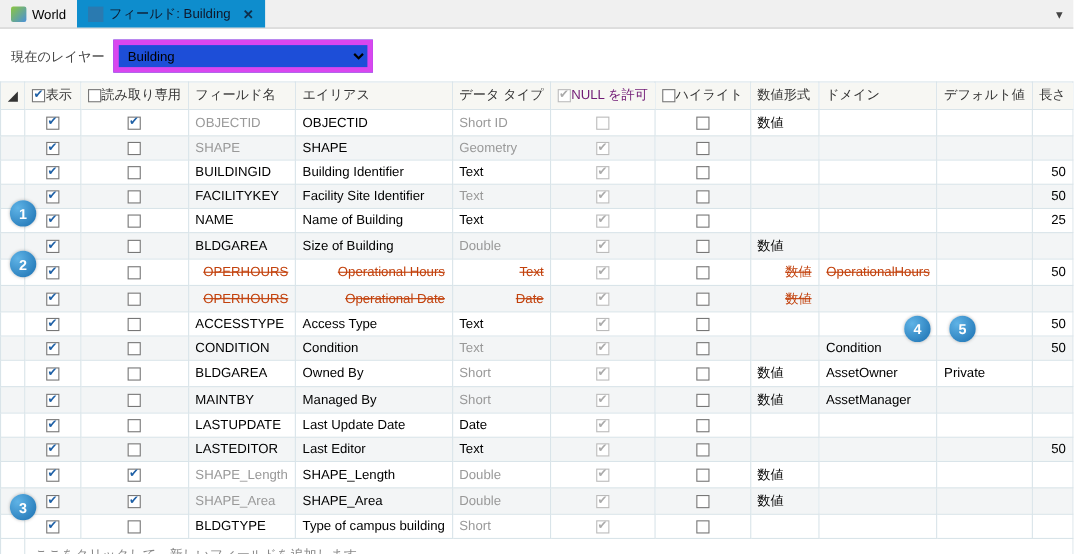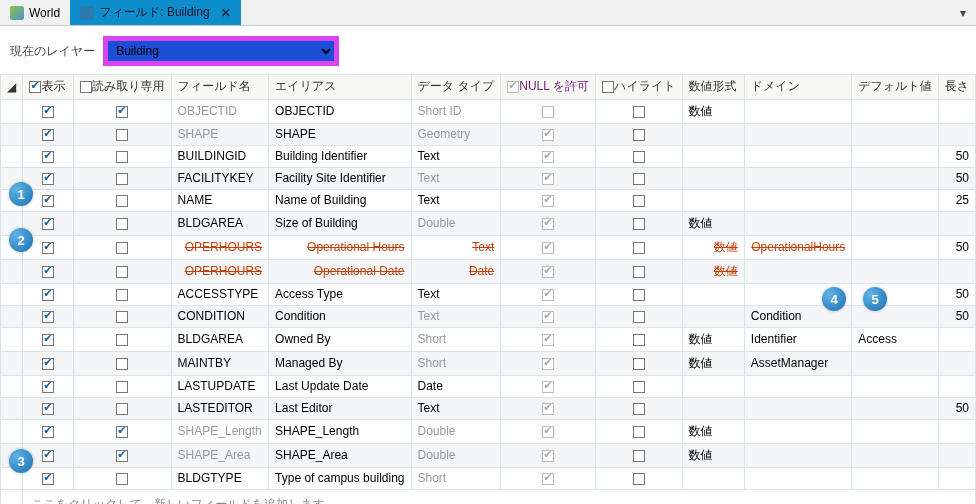--- a/index.html
+++ b/index.html
@@ -240,22 +240,22 @@
       <tr>
         <td class="col-rowhandle"></td>
         <td class="center"><span class="cb checked"></span></td>
         <td class="center"><span class="cb "></span></td>
         <td class="">BLDGAREA</td>
         <td class="">Owned By</td>
         <td class="gray ">Short</td>
         <td class="center"><span class="cb dim checked"></span></td>
         <td class="center"><span class="cb "></span></td>
         <td class="">数値</td>
-        <td class="">Identifier</td>
-        <td>Access</td>
+        <td class="">AssetOwner</td>
+        <td>Private</td>
         <td class="right"></td>
       </tr>
       <tr>
         <td class="col-rowhandle"></td>
         <td class="center"><span class="cb checked"></span></td>
         <td class="center"><span class="cb "></span></td>
         <td class="">MAINTBY</td>
         <td class="">Managed By</td>
         <td class="gray ">Short</td>
         <td class="center"><span class="cb dim checked"></span></td>

